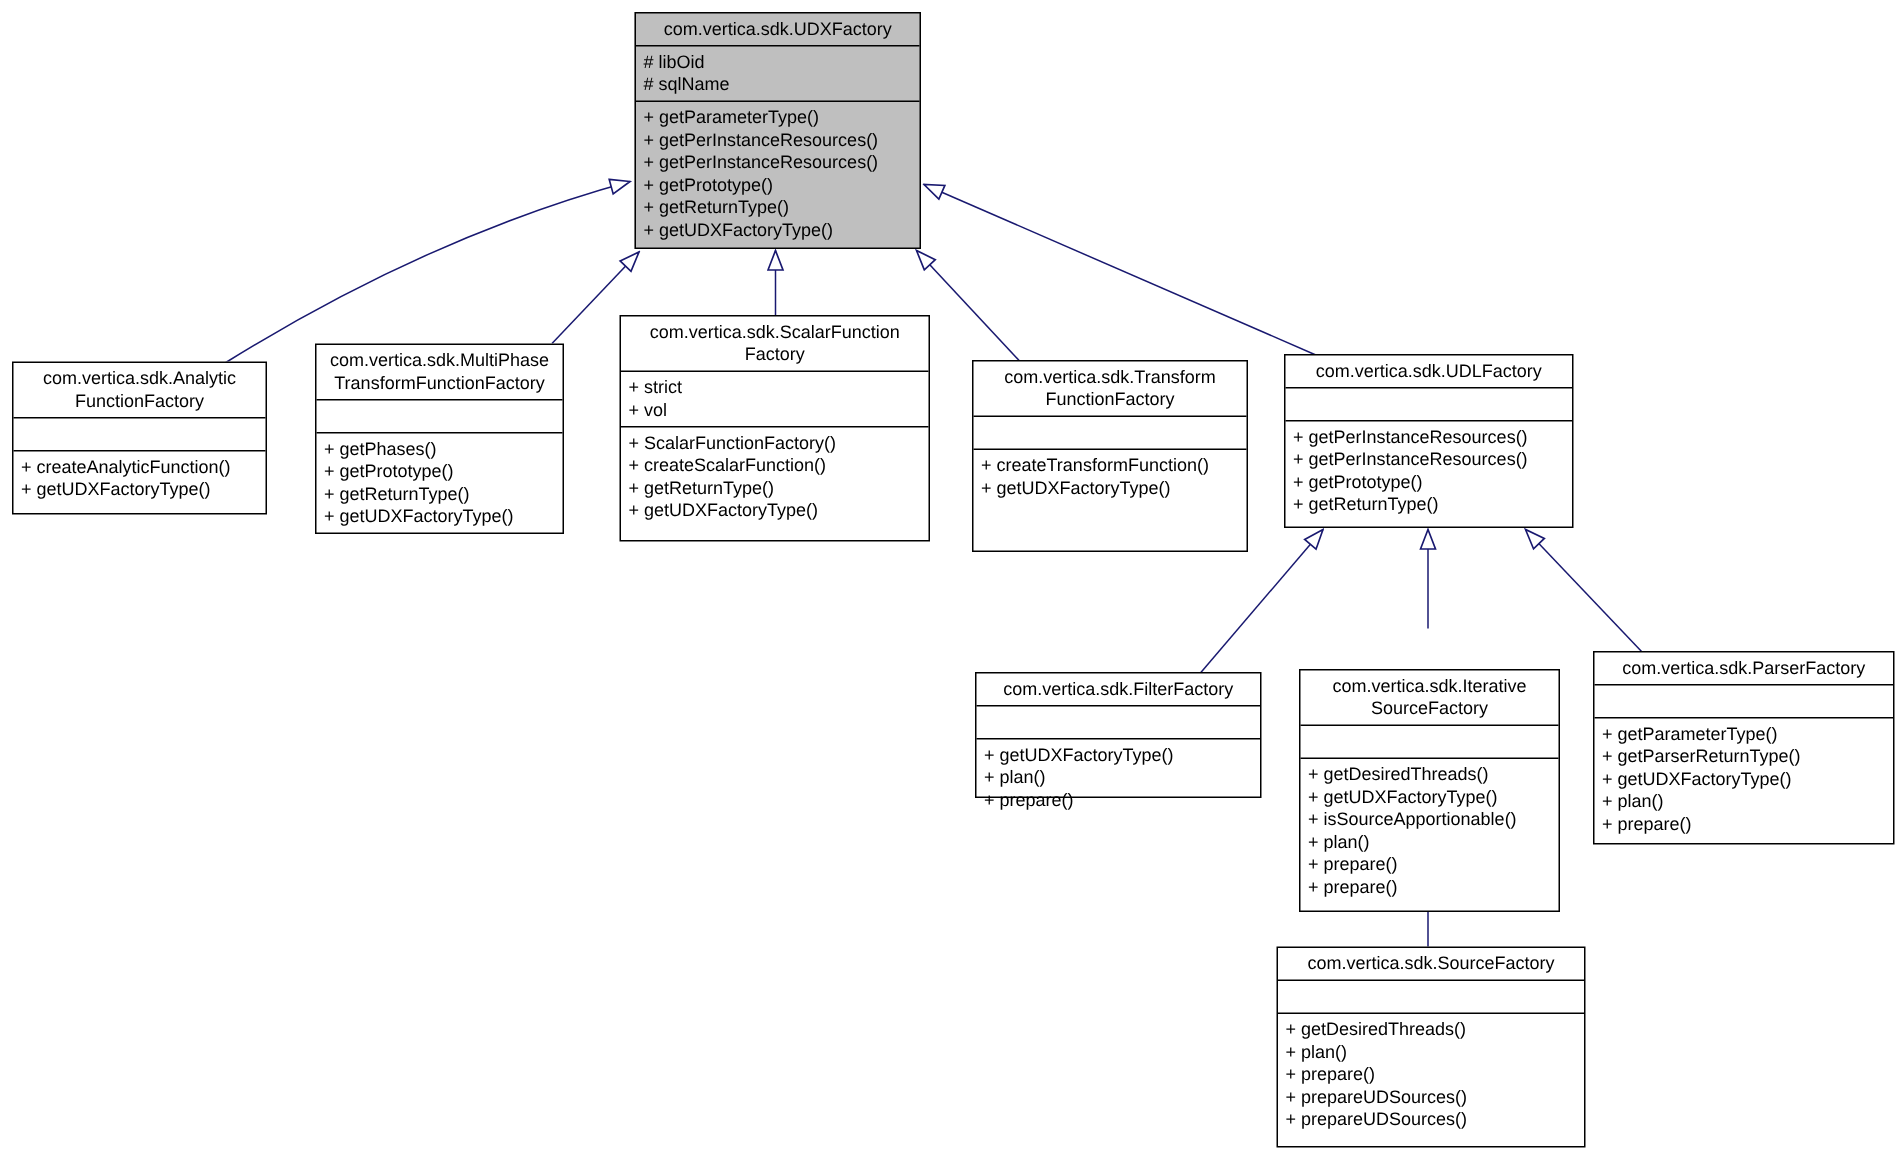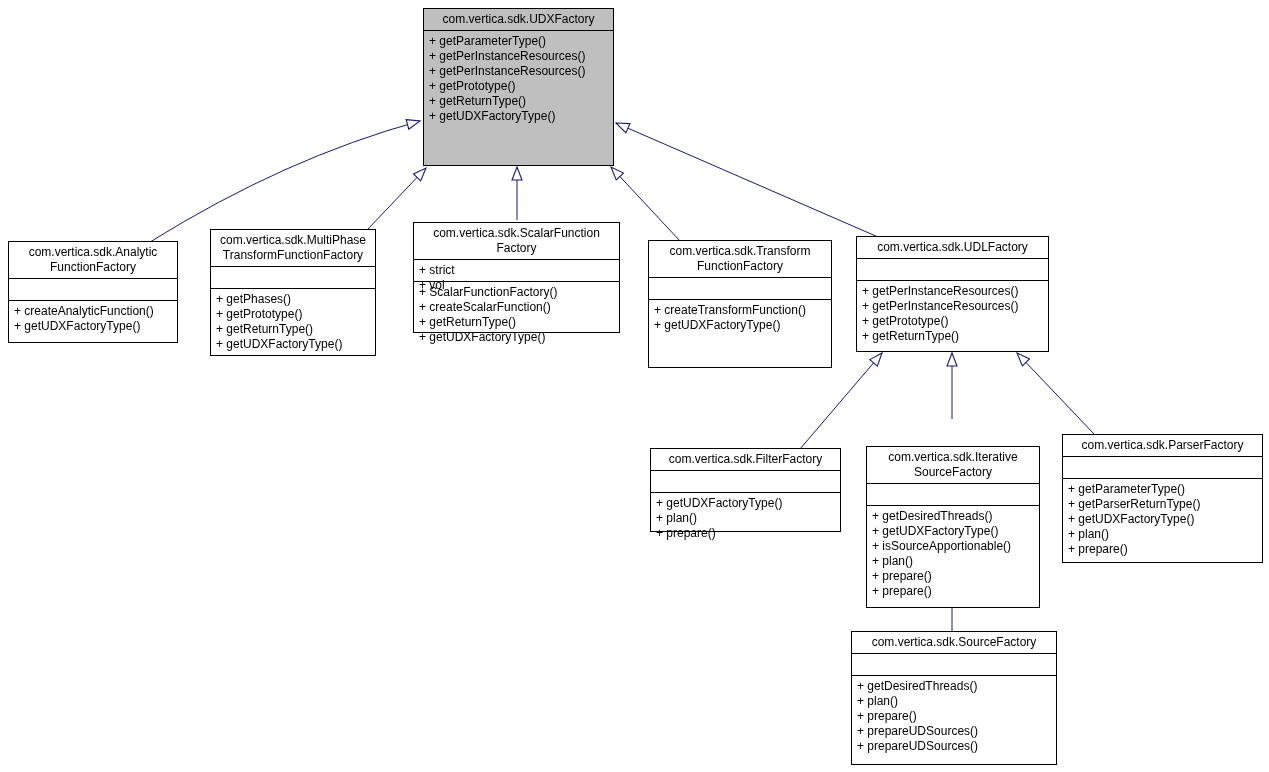--- a/index.html
+++ b/index.html
@@ -34,21 +34,21 @@
   }
   .uml-methods{
     padding:3px 5px;
     flex:1;
   }
   .uml-line{line-height:15px;white-space:nowrap;}
   
   .pos-0{left:423px;top:8px;width:191px;height:158px;}
   .pos-1{left:8px;top:241px;width:170px;height:102px;}
   .pos-2{left:210px;top:229px;width:166px;height:127px;}
-  .pos-3{left:413px;top:222px;width:207px;height:111px;justify-content:space-between;}
+  .pos-3{left:413px;top:210px;width:207px;height:151px;justify-content:space-between;}
   .pos-4{left:648px;top:240px;width:184px;height:128px;}
   .pos-5{left:856px;top:236px;width:193px;height:116px;}
   .pos-6{left:650px;top:448px;width:191px;height:84px;}
   .pos-7{left:866px;top:418px;width:174px;height:162px;margin-top:28px;}
   .pos-8{left:1062px;top:434px;width:201px;height:129px;}
   .pos-9{left:851px;top:631px;width:206px;height:134px;}
   .edge-line{stroke:#191970;stroke-width:1;fill:none;}
 </style>
 </head>
 <body>
@@ -69,20 +69,24 @@
     <line class="edge-line" x1="800" y1="449" x2="882" y2="353" marker-end="url(#inherit-arrow)"></line>
     <line class="edge-line" x1="952" y1="419" x2="952" y2="353" marker-end="url(#inherit-arrow)"></line>
     <line class="edge-line" x1="1095" y1="435" x2="1017" y2="353" marker-end="url(#inherit-arrow)"></line>
     <line class="edge-line" x1="952" y1="632" x2="952" y2="581" marker-end="url(#inherit-arrow)"></line>
   </svg>
 
   <div class="uml-class pos-0 highlight">
     <div class="uml-title">
         <div class="uml-line">com.vertica.sdk.UDXFactory</div>
       </div>
+    <div class="uml-attrs">
+        <div class="uml-line"># libOid</div>
+        <div class="uml-line"># sqlName</div>
+      </div>
     <div class="uml-methods">
         <div class="uml-line">+ getParameterType()</div>
         <div class="uml-line">+ getPerInstanceResources()</div>
         <div class="uml-line">+ getPerInstanceResources()</div>
         <div class="uml-line">+ getPrototype()</div>
         <div class="uml-line">+ getReturnType()</div>
         <div class="uml-line">+ getUDXFactoryType()</div>
       </div>
   </div>
 

